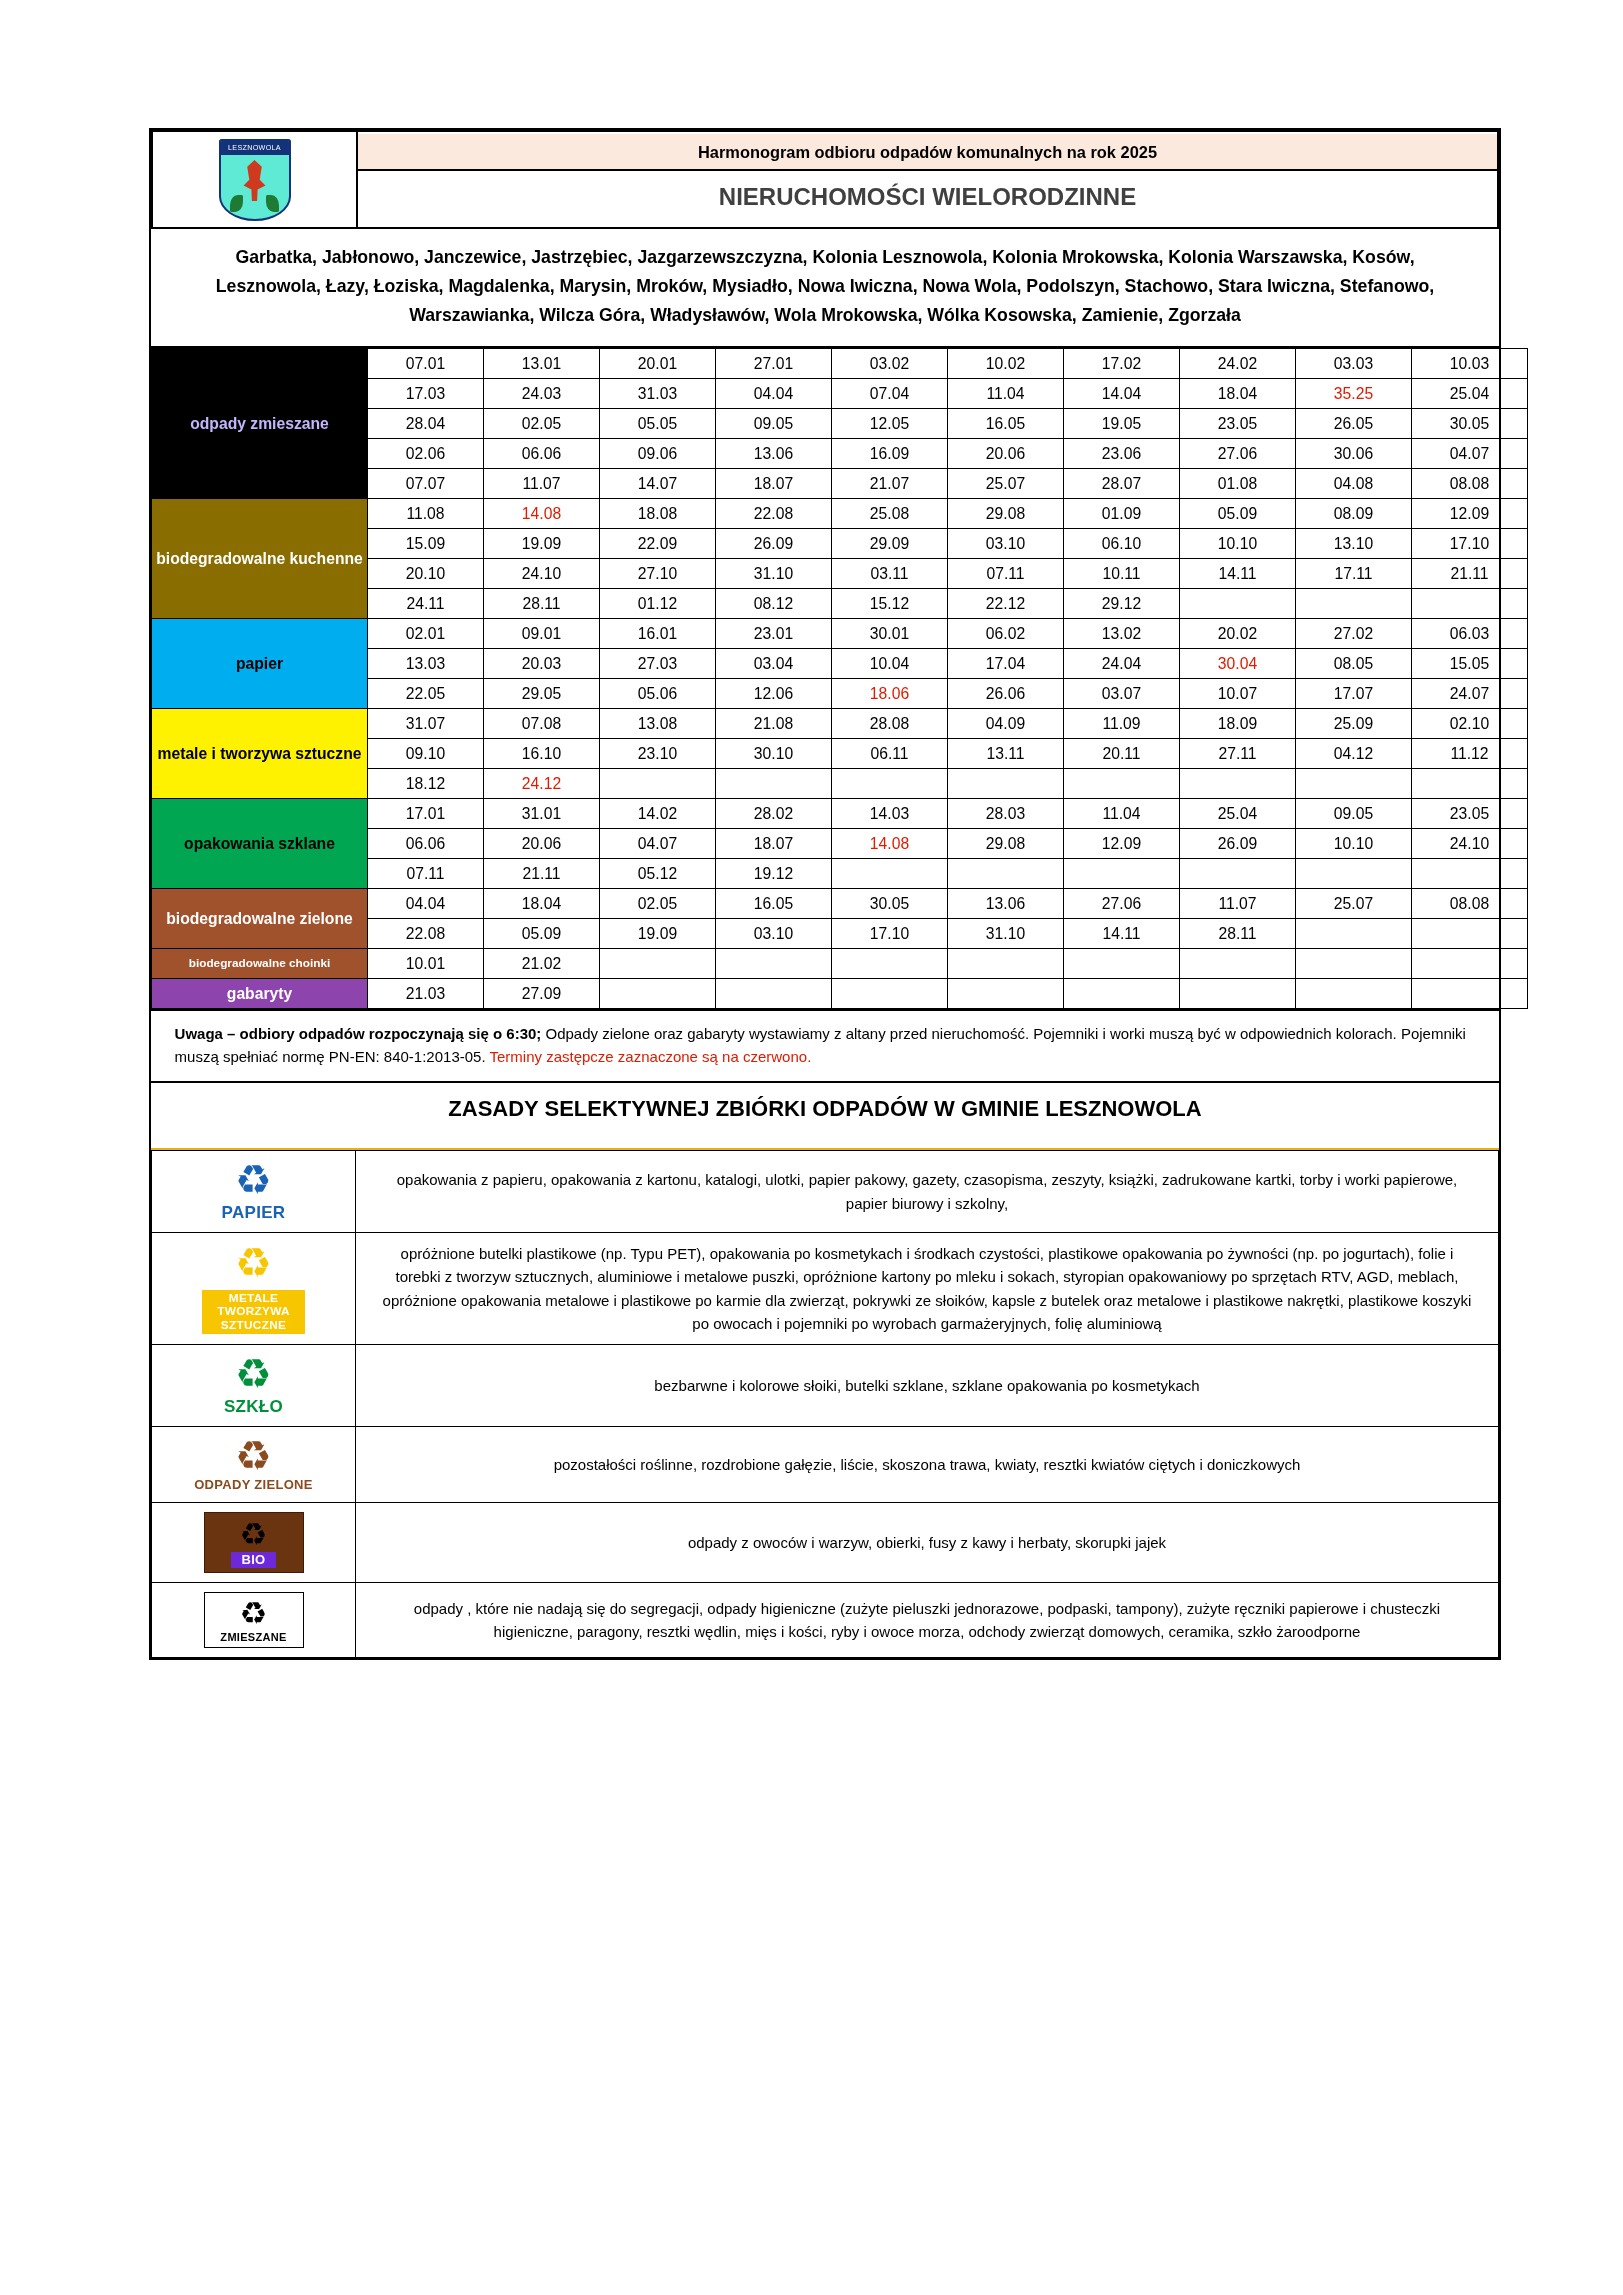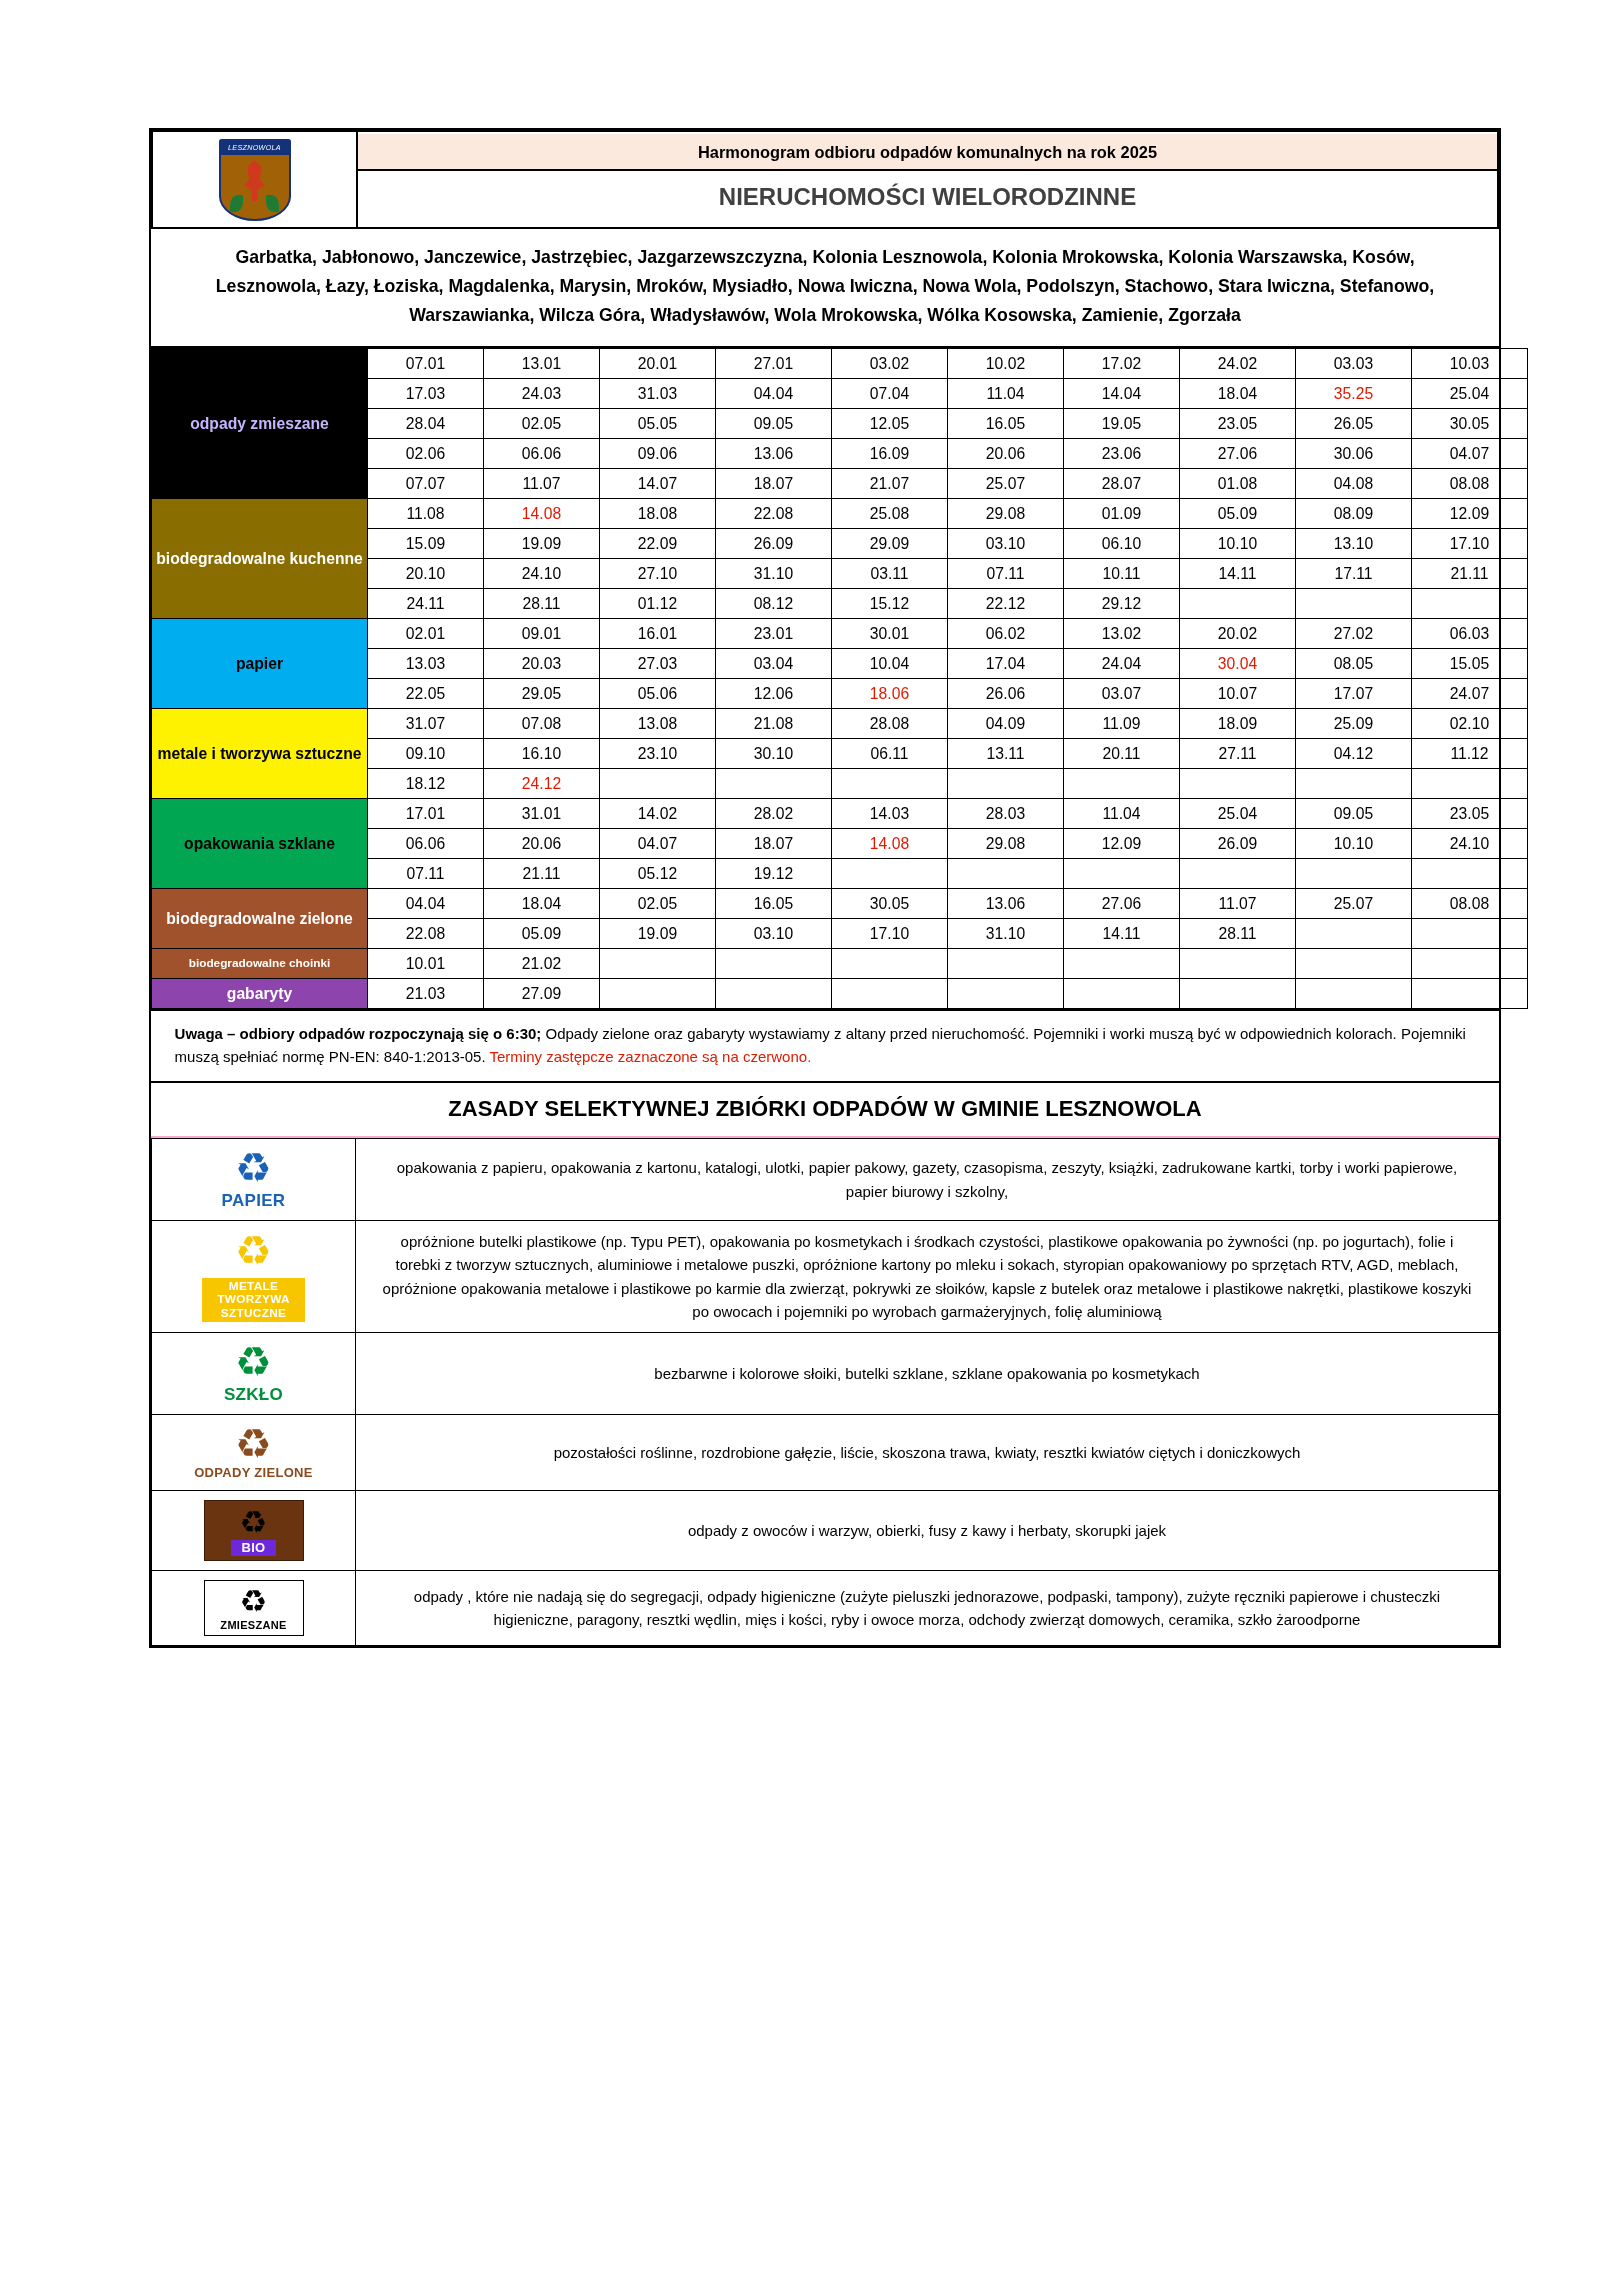--- a/index.html
+++ b/index.html
@@ -45,26 +45,25 @@
   .hdr .logo-cell {
     width: 203px;
     text-align: center;
     padding: 6.5px 0;
   }
   .crest {
     width: 72px;
     height: 82px;
     margin: 0 auto;
     position: relative;
-    background: #a16207;
+    background: #5eead4;
     border: 2px solid #13327a;
     box-sizing: border-box;
     border-radius: 2.6px 2.6px 50% 50% / 2.6px 2.6px 30% 30%;
     overflow: hidden;
-    font-style: italic;
   }
   .crest .crest-top {
     position: absolute;
     top: 0; left: 0; right: 0;
     height: 14.4px;
     background: #13327a;
     color: #ffffff;
     font-size: 7.2px;
     line-height: 14.4px;
     text-align: center;
@@ -163,22 +162,22 @@
     line-height: 1.5;
   }
   .note b { font-weight: bold; }
   .note .red { color: #e01b00; }
 
   
   .rules-head {
     text-align: center;
     font-weight: bold;
     font-size: 22px;
-    padding: 13px 0 14px;
-    border-bottom: 2px solid #f9a8d4;
+    padding: 13px 0 26px;
+    border-bottom: 2px solid #eab308;
   }
 
   
   .rules {
     width: 100%;
   }
   .rules td {
     border: 1.3px solid #000;
     vertical-align: middle;
     padding: 0;

